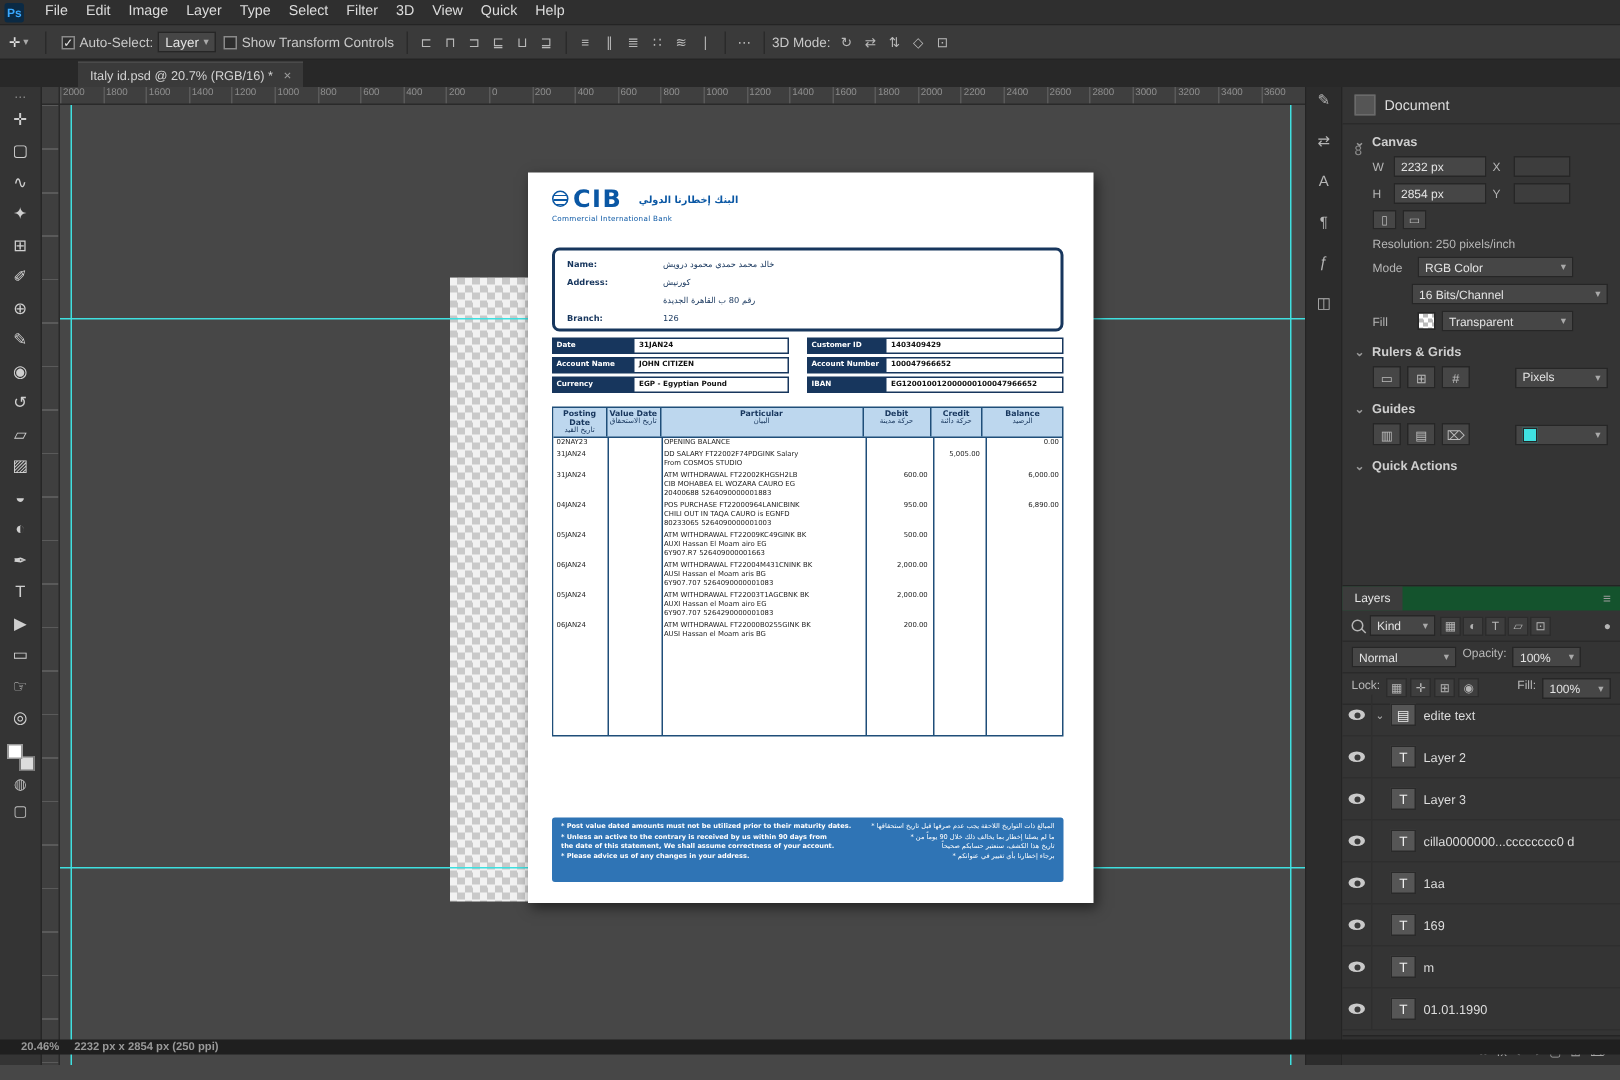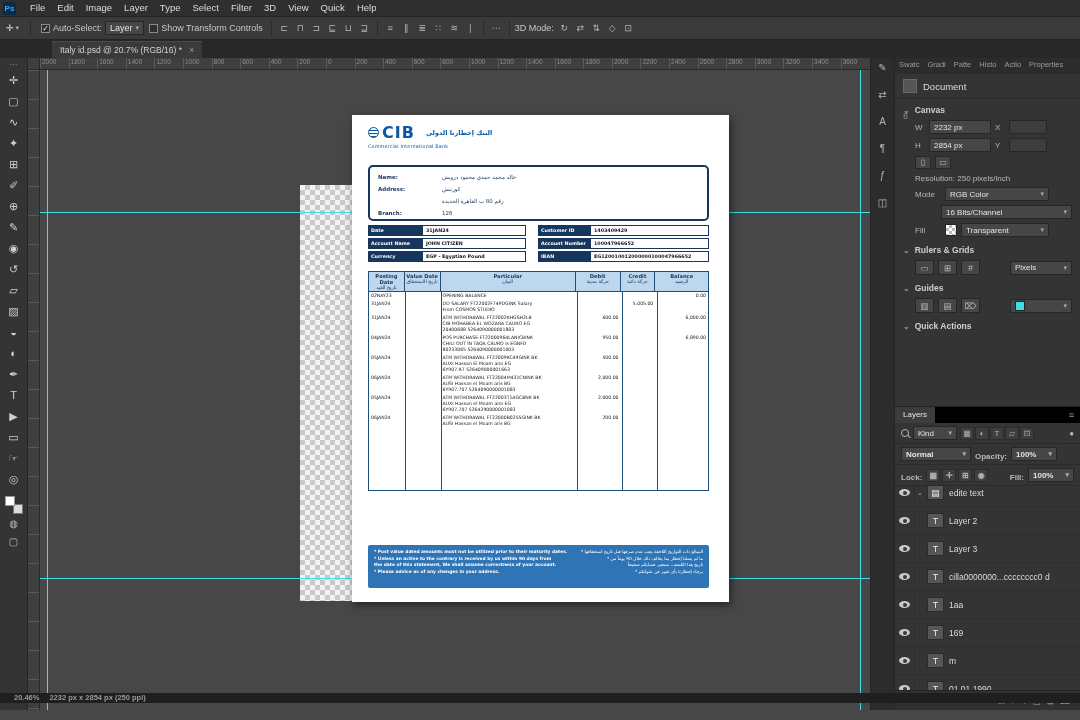--- a/index.html
+++ b/index.html
@@ -118,21 +118,21 @@
   .f-en .f-line{font-size:4.4px;line-height:6.6px;font-weight:bold;}
   .f-ar{direction:rtl;text-align:right;}
   .f-ar .f-line{font-size:4.4px;line-height:6.6px;}
 
   
   .right-col{position:absolute;right:0;top:40px;width:210px;bottom:10px;background:#2c2c2c;z-index:16;
              border-left:1px solid #242424;}
   .panel-strip{position:absolute;left:0;top:0;width:24px;bottom:0;background:#2c2c2c;border-right:1px solid #242424;
                display:flex;flex-direction:column;align-items:center;padding-top:18px;gap:9px;}
   .strip-icon{width:18px;height:18px;display:flex;align-items:center;justify-content:center;font-size:10px;color:#b5b5b5;}
-  .panels{position:absolute;left:24px;right:0;top:0;bottom:0;background:#343434;font-size:8.5px;margin-top:16px;}
+  .panels{position:absolute;left:24px;right:0;top:0;bottom:0;background:#343434;font-size:8.5px;}
   .p-tabs{display:flex;align-items:center;height:18px;background:#2c2c2c;font-size:7.5px;color:#9c9c9c;}
   .p-tab{padding:0 4px;line-height:18px;}
   .doc-row{display:flex;align-items:center;gap:6px;padding:5px 8px;color:#ddd;font-size:9.5px;border-bottom:1px solid #2a2a2a;}
   .doc-ico{width:14px;height:14px;background:#555;border:1px solid #6a6a6a;}
   .sec-head{display:flex;align-items:center;gap:5px;padding:6px 8px 3px;color:#cfcfcf;font-weight:bold;font-size:8.5px;}
   .sec-caret{font-size:8px;color:#9a9a9a;}
   .prop-row{display:flex;align-items:center;gap:4px;padding:2px 8px 2px 20px;position:relative;}
   .prop-label{width:10px;color:#b5b5b5;font-size:8px;}
   .field{height:14px;background:#464646;border:1px solid #262626;color:#e3e3e3;font-size:8px;
          display:flex;align-items:center;padding:0 4px;}
@@ -146,32 +146,32 @@
          border:1px solid #262626;height:14px;padding:0 4px;color:#e3e3e3;font-size:8px;gap:4px;}
   .swatch{width:12px;height:12px;border:1px solid #262626;
           background-image:conic-gradient(#bbb 25%,#fff 0 50%,#bbb 0 75%,#fff 0);background-size:6px 6px;}
   .swatch.cyan{background:#3fe0e0;}
   .icon-btn{width:19px;height:15px;border:1px solid #262626;background:#464646;display:flex;align-items:center;
             justify-content:center;font-size:8.5px;color:#bbb;}
   .spacer{flex:1;}
 
   
   .layers-panel{position:absolute;left:0;right:0;top:350px;bottom:0;background:#343434;border-top:1px solid #232323;}
-  .lp-tabs{display:flex;align-items:center;height:16px;background:#000000;}
+  .lp-tabs{display:flex;align-items:center;height:16px;background:#14532d;}
   .lp-tab{padding:0 8px;line-height:16px;font-size:8px;color:#e4e4e4;background:#3c3c3c;}
   .lp-menu{margin-left:auto;padding:0 6px;color:#9c9c9c;font-size:9px;}
   .lp-filter{display:flex;align-items:center;gap:3px;padding:3px 6px;border-bottom:1px solid #2a2a2a;}
   .search-ico{position:relative;width:8px;height:8px;border:1.2px solid #b5b5b5;border-radius:50%;margin-right:1px;}
   .search-ico::after{content:"";position:absolute;width:4px;height:1.2px;background:#b5b5b5;right:-3px;bottom:-1px;transform:rotate(45deg);}
   .lp-kind{font-size:8px;}
   .f-ico{width:14px;height:13px;display:flex;align-items:center;justify-content:center;font-size:8px;color:#b5b5b5;
          border:1px solid #2c2c2c;background:#3e3e3e;}
   .lp-toggle{margin-left:auto;color:#b5b5b5;font-size:8px;}
-  .lp-blend,.lp-lock{display:flex;align-items:flex-end;gap:4px;padding:3px 6px;border-bottom:1px solid #2a2a2a;
-                     color:#b8b8b8;font-size:8px;font-weight:bold;}
+  .lp-blend,.lp-lock{display:flex;align-items:flex-start;gap:4px;padding:3px 6px;border-bottom:1px solid #2a2a2a;
+                     color:#b8b8b8;font-size:8px;}
   .lp-list{position:absolute;left:0;right:0;top:72px;bottom:20px;overflow:hidden;}
   .layer-row{display:flex;align-items:center;height:28px;border-bottom:1px solid #2e2e2e;}
   .eye-cell{width:20px;height:100%;display:flex;align-items:center;justify-content:center;border-right:1px solid #2e2e2e;}
   .eye{position:relative;width:11px;height:7px;border-radius:50%;background:#c9c9c9;}
   .eye::after{content:"";position:absolute;left:3.5px;top:1.5px;width:4px;height:4px;border-radius:50%;background:#3a3a3a;}
   .l-caret{width:10px;text-align:center;color:#b0b0b0;font-size:7px;}
   .l-thumb{width:17px;height:15px;margin:0 5px 0 2px;background:#565656;border:1px solid #2a2a2a;color:#eee;
            display:flex;align-items:center;justify-content:center;font-size:9px;}
   .l-label{font-size:8.5px;color:#ddd;white-space:nowrap;overflow:hidden;}
   .lp-bottom{position:absolute;left:0;right:0;bottom:0;height:20px;display:flex;align-items:center;

